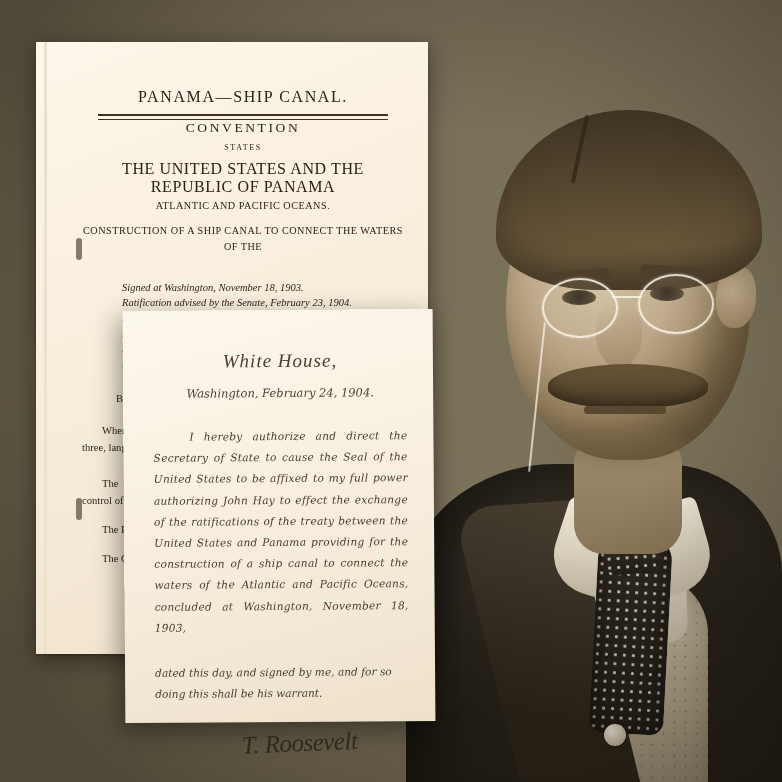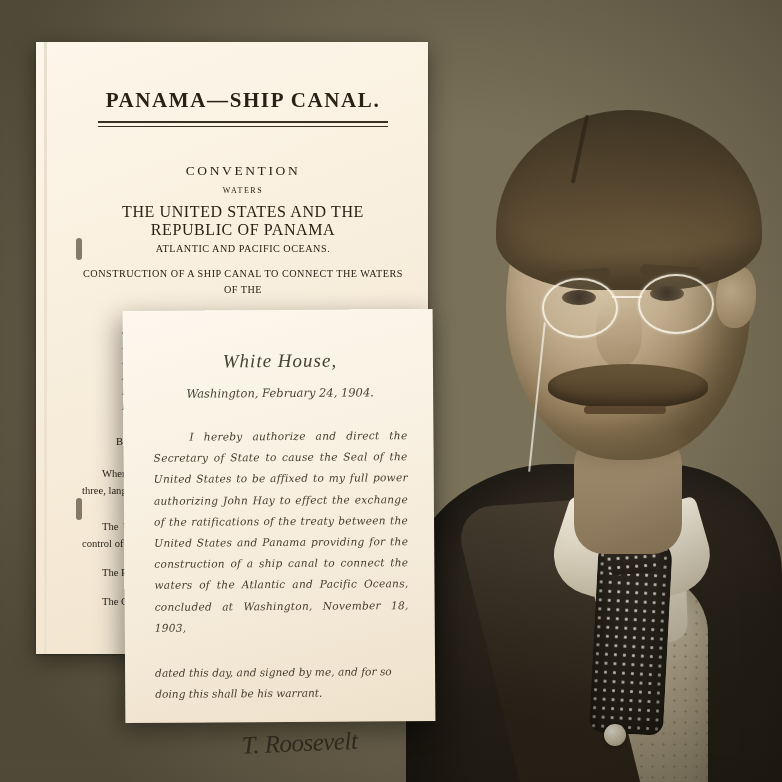--- a/index.html
+++ b/index.html
@@ -309,35 +309,34 @@
 
   .treaty-inner {
     position: absolute;
     left: 46px;
     right: 24px;
     top: 46px;
     color: #2a2116;
   }
   .t-title {
     text-align: center;
-    font-size: 21px;
+    font-size: 16px;
     letter-spacing: 1.6px;
     font-variant: small-caps;
-    font-weight: 700;
+    font-weight: 400;
   }
   .t-rule {
     margin: 8px auto 0;
     width: 290px;
     border-top: 2px solid #3a3024;
     border-bottom: 1px solid #3a3024;
     height: 3px;
   }
   .t-conv {
     text-align: center;
-    margin-top: 36px;
     font-size: 13.5px;
     letter-spacing: 2.6px;
     font-variant: small-caps;
   }
   .t-small {
     text-align: center;
     margin-top: 7px;
     font-size: 8px;
     letter-spacing: 1.6px;
     font-variant: small-caps;
@@ -484,21 +483,21 @@
 
   <div class="photo-vignette"></div>
 
   <div class="doc doc-treaty">
     <div class="punch p1"></div>
     <div class="punch p2"></div>
     <div class="treaty-inner">
       <div class="t-title">PANAMA—SHIP CANAL.</div>
       <div class="t-rule"></div>
       <div class="t-conv">CONVENTION</div>
-      <div class="t-small">WATERS</div>
+      <div class="t-small">STATES</div>
       <div class="t-line">THE UNITED STATES AND THE REPUBLIC OF PANAMA</div>
       <div class="t-line2" style="margin-top:2px">ATLANTIC AND PACIFIC OCEANS.</div>
       <div class="t-line2">CONSTRUCTION OF A SHIP CANAL TO CONNECT THE WATERS OF THE</div>
 
       <div class="t-dates">
         <div>Signed at Washington, November 18, 1903.</div>
         <div>Ratification advised by the Senate, February 23, 1904.</div>
         <div>Ratified by the President, February 25, 1904.</div>
         <div>Ratified by Panama, December 2, 1903.</div>
         <div>Ratifications exchanged at Washington, February 26, 1904.</div>

